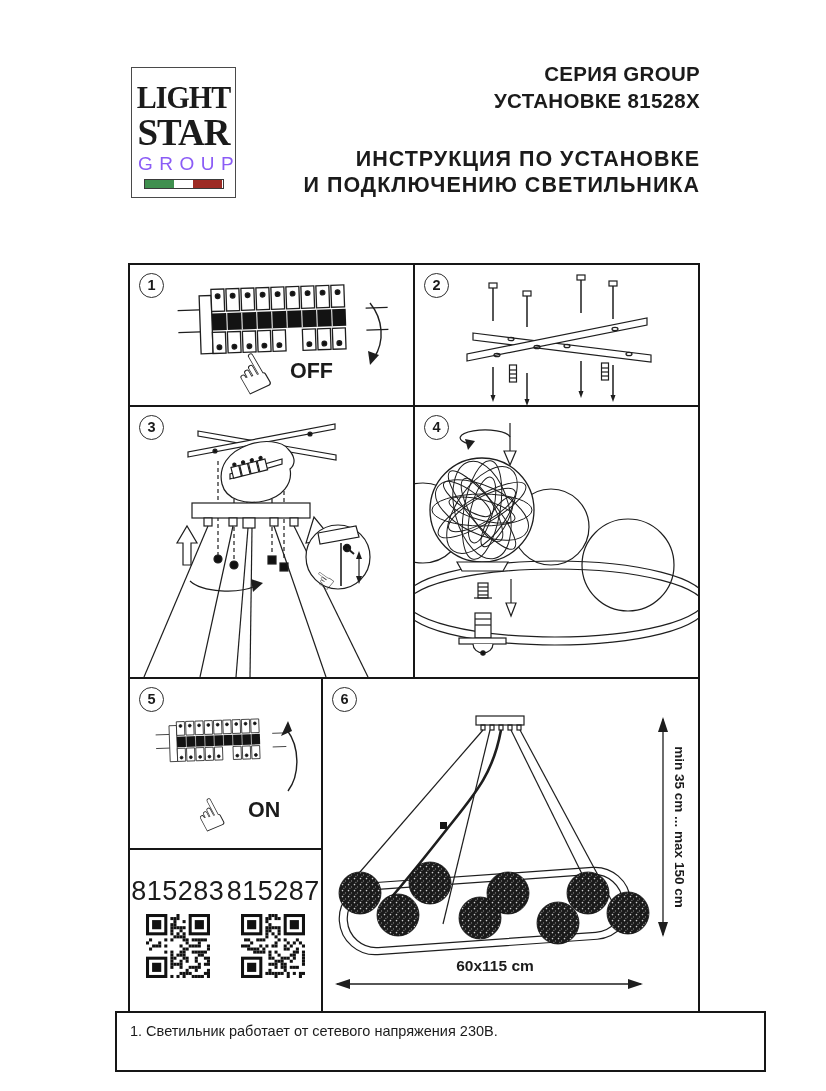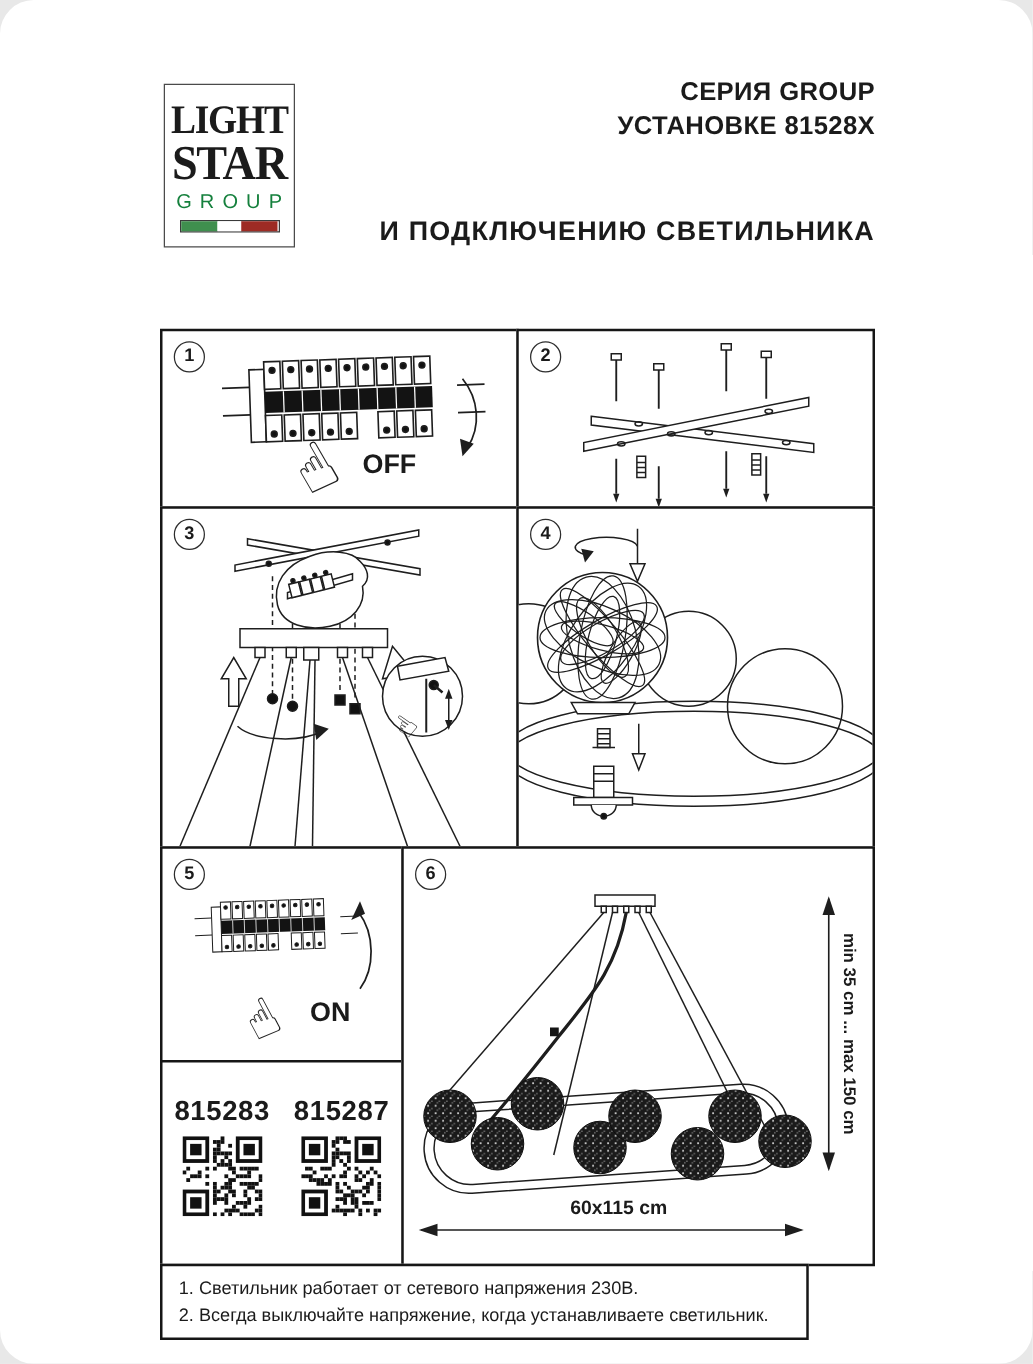--- a/index.html
+++ b/index.html
@@ -1,42 +1,42 @@
 <!DOCTYPE html>
 <html><head>
 <meta charset="utf-8">
 <style>
   html,body{margin:0;padding:0;background:#e8e8e8;}
   .page{position:relative;width:826px;height:1091px;background:#ffffff;margin:0 auto;
-        font-family:"Liberation Sans",sans-serif;color:#1b1b1b;overflow:hidden;border-radius:27px;}
+        font-family:"Liberation Sans",sans-serif;color:#1b1b1b;overflow:hidden;}
   
   .logo-box{position:absolute;left:131px;top:67px;width:105px;height:131px;
             border:1.5px solid #4a4a4a;background:#fff;text-align:center;box-sizing:border-box;}
   .logo-light{font-family:"Liberation Serif",serif;font-weight:bold;font-size:30px;
               letter-spacing:-1px;margin-top:14px;line-height:1;transform:scaleY(1.08);}
   .logo-star{font-family:"Liberation Serif",serif;font-weight:bold;font-size:37px;
              letter-spacing:-1px;margin-top:1px;line-height:1;transform:scaleY(1.05);}
-  .logo-group{font-size:16px;color:#15803d;letter-spacing:6.5px;text-indent:6px;margin-top:4px;line-height:1;}
+  .logo-group{font-size:19px;color:#8b5cf6;letter-spacing:6.5px;text-indent:6px;margin-top:4px;line-height:1;}
   .flag{width:78px;height:8px;margin:6px auto 0;border:1px solid #3a3a3a;display:flex;box-sizing:content-box;}
   .flag>div{height:100%;}
   .fg{width:38%;}.fw{width:24%;}.fr{width:38%;}
   .hdr{position:absolute;right:126px;text-align:right;font-weight:bold;white-space:nowrap;}
   .hdr-series{top:62px;font-size:20.5px;letter-spacing:.3px;}
   .hdr-articles{top:89px;font-size:20.5px;letter-spacing:.3px;}
   .hdr-t1{top:147px;font-size:21.5px;letter-spacing:1px;}
   .hdr-t2{top:173px;font-size:21.5px;letter-spacing:1px;padding-left:12px;}
   
   .panel{position:absolute;border:2px solid #161616;background:#fff;box-sizing:border-box;}
   .stepnum{position:absolute;left:9px;top:8px;width:23px;height:23px;border:1.5px solid #2d2d2d;
            border-radius:50%;text-align:center;line-height:23px;font-size:14.5px;font-weight:bold;z-index:3;}
   .panel svg.illu{position:absolute;left:0;top:0;}
   
   .qrbox{display:flex;justify-content:space-around;align-items:flex-start;padding-top:26px;}
   .qrcol{text-align:center;width:50%;}
-  .qrnum{font-size:22px;font-weight:bold;letter-spacing:.5px;margin-bottom:7px;}
+  .qrnum{font-size:27px;font-weight:normal;letter-spacing:.5px;margin-bottom:7px;}
   
   .notes{padding:7px 10px 0 13px;font-size:14.5px;line-height:1.55;box-sizing:border-box;}
 </style>
 </head>
 <body>
 
 <div class="page">
 
   <svg width="0" height="0" style="position:absolute" aria-hidden="true">
     <defs>
@@ -110,20 +110,21 @@
     <div class="logo-star">STAR</div>
     <div class="logo-group">GROUP</div>
     <div class="flag">
       <div class="fg" style="background: rgb(63, 143, 78);"></div>
       <div class="fw" style="background: rgb(255, 255, 255);"></div>
       <div class="fr" style="background: rgb(157, 43, 36);"></div>
     </div>
   </div>
   <div class="hdr hdr-series">СЕРИЯ GROUP</div>
   <div class="hdr hdr-articles">УСТАНОВКЕ 81528X</div>
+  <div class="hdr hdr-t1">ИНСТРУКЦИЯ ПО УСТАНОВКЕ</div>
   <div class="hdr hdr-t2">И ПОДКЛЮЧЕНИЮ СВЕТИЛЬНИКА</div>
 
   <div class="panel" style="left:128px;top:263px;width:287px;height:144px;">
     <div class="stepnum">1</div>
     <svg class="illu" width="283" height="140" viewBox="0 0 283 140">
       <g transform="translate(48,20) rotate(-2 105 35)">
         <use href="#breaker"></use>
       </g>
       <path d="M 240,38 C 253,54 255,76 244,93" stroke="#1e1e1e" stroke-width="1.4" fill="none"></path>
       <polygon points="238,86 249,90 240,100" fill="#1e1e1e"></polygon>
@@ -583,18 +584,17 @@
         <polygon points="335,243 345,243 340,258" fill="#1e1e1e" stroke="none"></polygon>
         <line x1="14" y1="305" x2="318" y2="305" stroke-width="1.3"></line>
         <polygon points="27,300 27,310 12,305" fill="#1e1e1e" stroke="none"></polygon>
         <polygon points="305,300 305,310 320,305" fill="#1e1e1e" stroke="none"></polygon>
       </g>
       <text x="352" y="148" font-size="13.5" font-weight="bold" fill="#1b1b1b" text-anchor="middle" transform="rotate(90 352 148)">min 35 cm ... max 150 cm</text>
       <text x="172" y="292" font-size="15.5" font-weight="bold" fill="#1b1b1b" text-anchor="middle">60x115 cm</text>
     </svg>
   </div>
 
-  <div class="panel notes" style="left:128px;top:1011px;width:519px;height:61px;">
+  <div class="panel notes" style="left:115px;top:1011px;width:651px;height:61px;">
     <div>1. Светильник работает от сетевого напряжения 230В.</div>
-    <div>2. Всегда выключайте напряжение, когда устанавливаете светильник.</div>
   </div>
 
 </div>
 
 </body></html>

